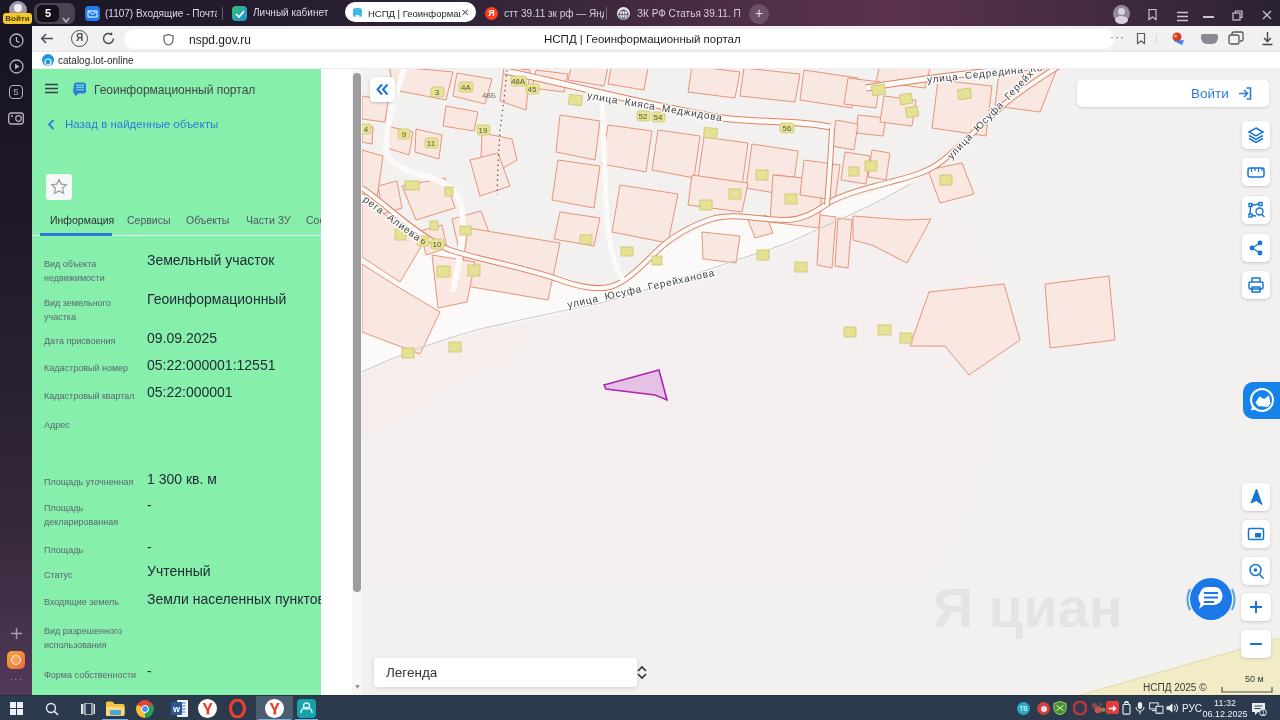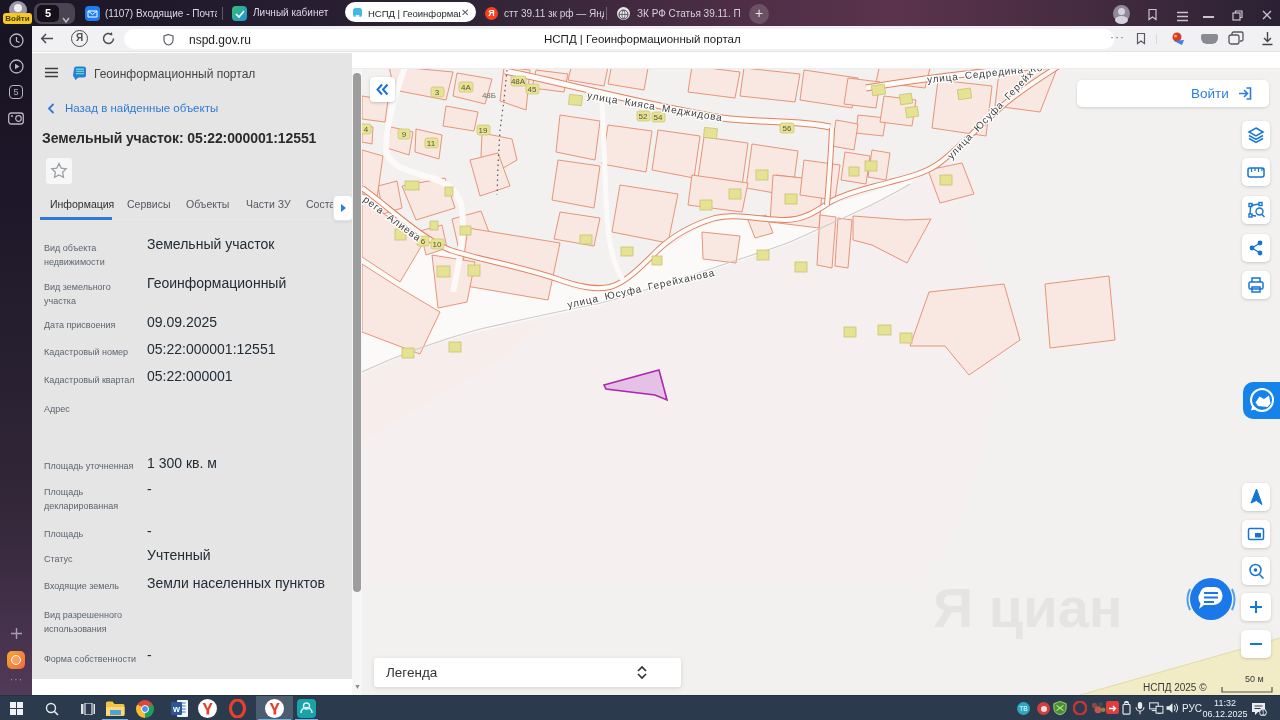--- a/index.html
+++ b/index.html
@@ -7,21 +7,21 @@
 body { position:relative; font-family:"Liberation Sans",sans-serif; background:#fff; }
 .abs { position:absolute; }
 
 #topbar { left:0; top:0; width:1280px; height:26px;
   background:linear-gradient(90deg,#1a1524 0%,#231b2e 18%,#342538 40%,#4e2e46 58%,#5b334d 70%,#462c40 84%,#2b2134 100%); }
 #sidebar { left:0; top:26px; width:32px; height:669px;
   background:linear-gradient(180deg,#181322 0%,#1d1729 25%,#272030 50%,#332739 72%,#433049 88%,#523a59 100%); }
 #addrbar { left:32px; top:26px; width:1248px; height:26px; background:#f1f0f3; border-bottom:1px solid #e4e3e7; }
 #bookbar { left:32px; top:52px; width:1248px; height:17px; background:#ffffff; border-bottom:1px solid #ededef; }
 
-#panel { left:32px; top:53px; width:320px; height:626px; background:#e5e5e5; overflow:hidden; }
+#panel { left:32px; top:69px; width:289px; height:626px; background:#86efac; overflow:hidden; }
 #scrollbar { left:352px; top:69px; width:10px; height:626px; background:#f6f6f6; }
 #scrollthumb { left:353px; top:73px; width:8px; height:519px; background:#9d9d9d; border-radius:4px; }
 
 #taskbar { left:0; top:695px; width:1280px; height:25px; background:#2b3a4c; border-top:1px solid #223240; }
 .lbl { left:12px; width:104px; font-size:9px; line-height:13.5px; color:#5d6570; }
 .val { left:115px; width:205px; font-size:14px; line-height:14.6px; color:#222c36; transform:translateY(-2px); }
 .tool { position:absolute; width:28px; height:28px; background:#fff; border-radius:5px; box-shadow:0 1px 3px rgba(80,80,90,0.25); }
 </style>
 </head>
 <body>
@@ -179,21 +179,20 @@
     </svg>
   <svg class="abs" style="left:40px;top:13px;" width="15" height="14">
     <path d="M2 3 a2.5 2.5 0 0 1 2.5 -2.5 h7 a2.5 2.5 0 0 1 2.5 2.5 v6 a2.5 2.5 0 0 1 -2.5 2.5 h-5 l-3 2.5 l-1.5 -2.8 a2.5 2.5 0 0 1 -1 -2.2 z" fill="#2d7fd4"></path>
     <path d="M4 3.2 h8 M4 5.4 h8 M4 7.6 h8" stroke="#5fd8d4" stroke-width="1.4"></path>
   </svg>
   <div class="abs" style="left:62px;top:14px;font-size:12px;color:#454545;">Геоинформационный портал</div>
   <svg class="abs" style="left:15px;top:50px;" width="8" height="11">
       <path d="M6.5 1 L2 5.5 L6.5 10" stroke="#2d7bd8" stroke-width="1.8" fill="none"></path>
     </svg>
   <div class="abs" style="left:33px;top:49px;font-size:11.5px;color:#2d7bd8;">Назад в найденные объекты</div>
-  <div class="abs" style="left:10px;top:77px;font-size:14px;font-weight:bold;color:#2b2b2b;letter-spacing:-0.1px;">Земельный участок: 05:22:000001:12551</div>
   <div class="abs" style="left:14px;top:105px;width:26px;height:26px;background:#f7f7f8;border-radius:3px;">
     <svg width="26" height="26">
         <path d="M13 5.5 l2.2 4.6 l5 0.7 l-3.6 3.5 l0.9 5 l-4.5 -2.4 l-4.5 2.4 l0.9 -5 l-3.6 -3.5 l5 -0.7 z" fill="none" stroke="#9aa0a8" stroke-width="1.3"></path>
       </svg>
   </div>
 
   <div class="abs" style="left:18px;top:145px;font-size:10.5px;color:#2f2f33;">Информация</div>
   <div class="abs" style="left:95px;top:145px;font-size:10.5px;color:#55585e;">Сервисы</div>
   <div class="abs" style="left:154px;top:145px;font-size:10.5px;color:#55585e;">Объекты</div>
   <div class="abs" style="left:214px;top:145px;font-size:10.5px;color:#55585e;">Части ЗУ</div>
@@ -492,21 +491,21 @@
 </div>
 <div class="abs" style="left:1186px;top:575px;width:50px;height:50px;">
   <svg width="50" height="50">
     <path d="M4 14 a24 24 0 0 0 0 21" fill="none" stroke="#4da0ef" stroke-width="2"></path>
     <path d="M46 14 a24 24 0 0 1 0 21" fill="none" stroke="#4da0ef" stroke-width="2"></path>
     <circle cx="25" cy="24" r="21" fill="#1a78e8"></circle>
     <path d="M14 18 a8 8 0 0 1 8 -6 h6 a8 8 0 0 1 8 6 a9 9 0 0 1 -8 12 h-10 l-5 4 l1.5 -5.5 a9 9 0 0 1 -0.5 -10.5" fill="#fff"></path>
     <path d="M18 18 h14 M18 22.5 h14 M18 27 h10" stroke="#1a78e8" stroke-width="2.2"></path>
   </svg>
 </div>
-<div class="abs" style="left:374px;top:658px;width:307px;height:29px;background:#fff;border-radius:3px;box-shadow:0 1px 4px rgba(80,80,90,0.18);">
+<div class="abs" style="left:374px;top:658px;width:263px;height:29px;background:#fff;border-radius:3px;box-shadow:0 1px 4px rgba(80,80,90,0.18);">
   <div class="abs" style="left:12px;top:7px;font-size:13.5px;color:#333;">Легенда</div>
   <svg class="abs" style="left:262px;top:7px;" width="12" height="15">
       <path d="M2 6 L6 2 L10 6 M2 9 L6 13 L10 9" stroke="#333" stroke-width="1.7" fill="none"></path>
     </svg>
 </div>
 <div class="abs" id="taskbar">
   <svg class="abs" style="left:10px;top:6px;" width="13" height="13">
       <rect x="0" y="0" width="6" height="6" fill="#eef2f5"></rect>
       <rect x="7" y="0" width="6" height="6" fill="#eef2f5"></rect>
       <rect x="0" y="7" width="6" height="6" fill="#eef2f5"></rect>

